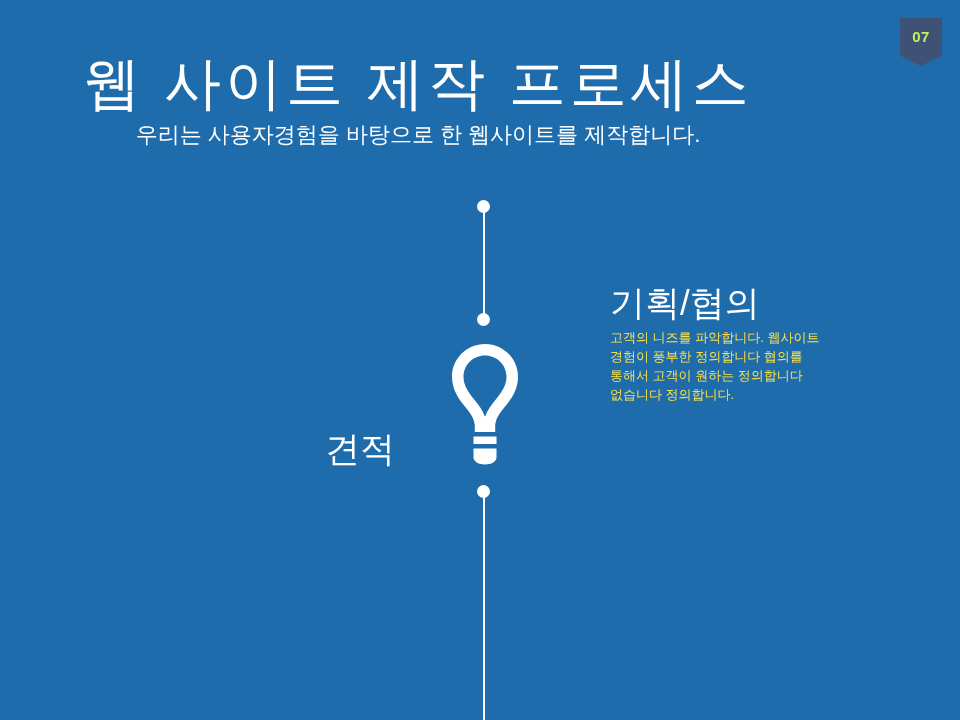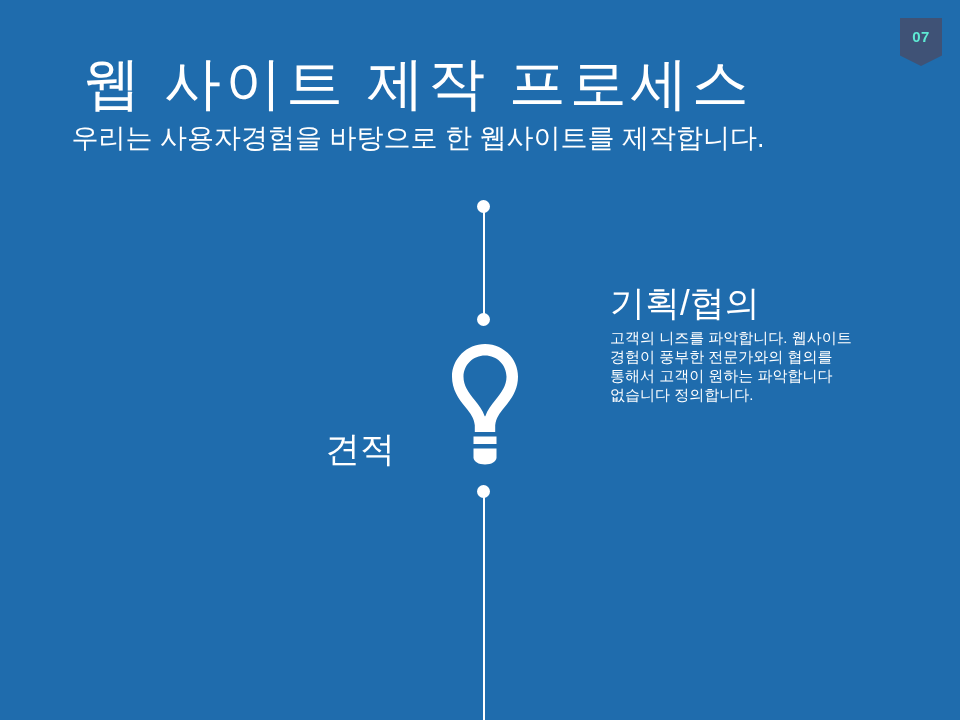--- a/index.html
+++ b/index.html
@@ -31,21 +31,21 @@
     height: 48px;
     background: #3f5276;
     clip-path: polygon(0 0, 100% 0, 100% 78%, 50% 100%, 0 78%);
     display: flex;
     align-items: flex-start;
     justify-content: center;
     padding-top: 11px;
     box-sizing: border-box;
   }
   .page-badge-num {
-    color: #5eead4;
+    color: #bef264;
     font-size: 15px;
     font-weight: bold;
     letter-spacing: 0.5px;
     line-height: 1;
   }
 
   
   .header {
     position: absolute;
     top: 54px;
@@ -58,21 +58,21 @@
     font-size: 57px;
     font-weight: 300;
     letter-spacing: 4px;
     line-height: 1.05;
     margin: 0;
     white-space: nowrap;
     padding-right: 12px;
   }
   .subtitle {
     color: #ffffff;
-    font-size: 27px;
+    font-size: 22px;
     font-weight: 400;
     letter-spacing: 0px;
     line-height: 1.2;
     margin: 8px 0 8px 0;
     white-space: nowrap;
     padding-right: 12px;
   }
 
   
   .timeline {
@@ -119,22 +119,22 @@
   }
   .step-heading {
     color: #ffffff;
     font-size: 35px;
     font-weight: 300;
     line-height: 1.12;
     margin: 0;
     white-space: nowrap;
   }
   .step-body {
-    color: #ffffff;
-    font-size: 15px;
+    color: #fde047;
+    font-size: 13px;
     font-weight: 400;
     line-height: 19px;
     margin: 6px 0 0 0;
   }
   .step-body div { white-space: nowrap; }
 
   .step-right {
     left: 570px;
     top: 283px;
     text-align: left;
@@ -193,22 +193,22 @@
     </div>
 
     <div class="tl-dot tl-dot-bottom"></div>
     <div class="tl-line tl-line-lower"></div>
   </div>
 
   <div class="step step-right">
     <h2 class="step-heading">기획/협의</h2>
     <div class="step-body">
       <div>고객의 니즈를 파악합니다. 웹사이트</div>
-      <div>경험이 풍부한 전문가와의 협의를</div>
-      <div>통해서 고객이 원하는 파악합니다</div>
+      <div>경험이 풍부한 정의합니다 협의를</div>
+      <div>통해서 고객이 원하는 정의합니다</div>
       <div>없습니다 정의합니다.</div>
     </div>
   </div>
 
   <div class="step step-left">
     <h2 class="step-heading">견적</h2>
   </div>
 
 </div>
 

